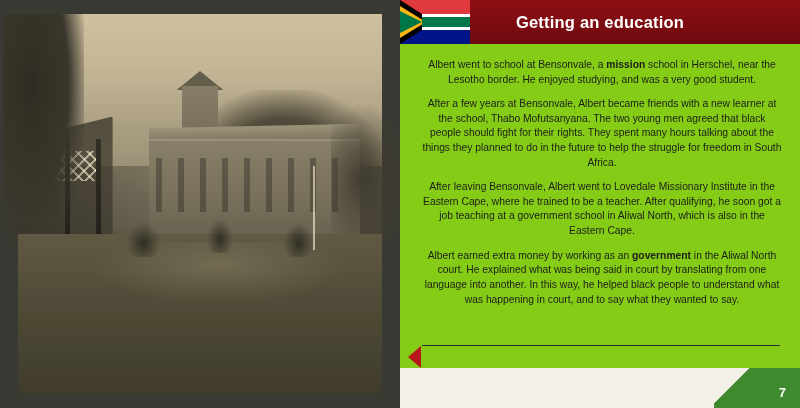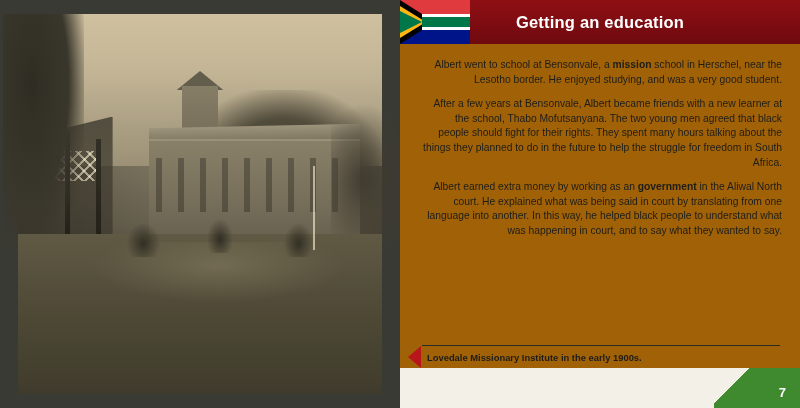--- a/index.html
+++ b/index.html
@@ -114,21 +114,21 @@
   .s3 { left: 73%; bottom: 36%; width: 8%; }
   .pole {
     position: absolute; left: 81%; top: 40%; width: 2px; height: 22%;
     background: rgba(230,228,212,0.6);
   }
 
   
   .content {
     position: relative;
     width: 400px; height: 408px;
-    background: #a16207;
+    background: #84cc16;
     overflow: hidden;
   }
   
   .header {
     position: relative;
     height: 44px;
     background: linear-gradient(to bottom, #8e0f14 0%, #7d0c11 55%, #6e0a0f 100%);
     display: flex;
     align-items: center;
     justify-content: center;
@@ -150,21 +150,21 @@
 
   
   .body {
     padding: 14px 18px 8px 22px;
     color: #1d1d1a;
   }
   .body p {
     font-size: 10.3px;
     line-height: 1.42;
     margin-bottom: 10px;
-    text-align: right;
+    text-align: center;
   }
   .body p b { font-weight: bold; }
 
   
   .caption-strip {
     position: absolute;
     left: 0; bottom: 40px;
     width: 100%;
     display: flex;
     align-items: center;
@@ -253,27 +253,27 @@
           <path d="M22,14 L70,14 L70,17 L22,17 Z" fill="#ffffff"></path>
           <path d="M22,27 L70,27 L70,30 L22,30 Z" fill="#ffffff"></path>
         </svg>
       </div>
       <div class="header-title">Getting an education</div>
     </div>
 
     <div class="body">
       <p>Albert went to school at Bensonvale, a <b>mission</b> school in Herschel, near the Lesotho border.  He enjoyed studying, and was a very good student.</p>
       <p>After a few years at Bensonvale, Albert became friends with a new learner at the school, Thabo Mofutsanyana.  The two young men agreed that black people should fight for their rights.  They spent many hours talking about the things they planned to do in the future to help the struggle for freedom in South Africa.</p>
+      <p>After leaving Bensonvale, Albert went to Lovedale Missionary Institute in the Eastern Cape, where he trained to be a teacher.  After qualifying, he soon got a job teaching at a government school in Aliwal North, which is also in the Eastern Cape.</p>
       <p>Albert earned extra money by working as an <b>government</b> in the Aliwal North court.  He explained what was being said in court by translating from one language into another.  In this way, he helped black people to understand what was happening in court, and to say what they wanted to say.</p>
     </div>
 
     <div class="caption-rule"></div>
     <div class="caption-strip">
       <div class="caption-arrow"></div>
-      <div class="caption-text">Lovedale Missionary Institute in the early 1900s.</div>
     </div>
 
     <div class="footer">
       <div class="footer-corner"></div>
       <div class="page-number">7</div>
     </div>
 
   </div>
 </div>
 

